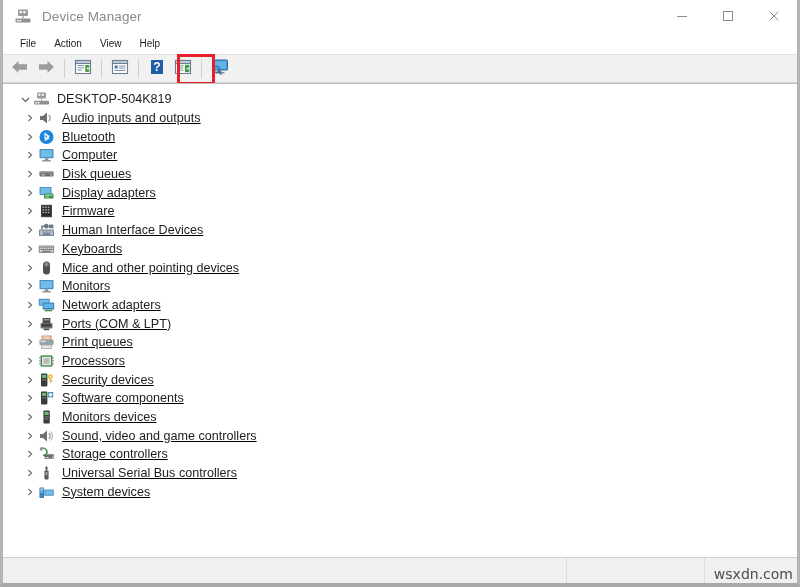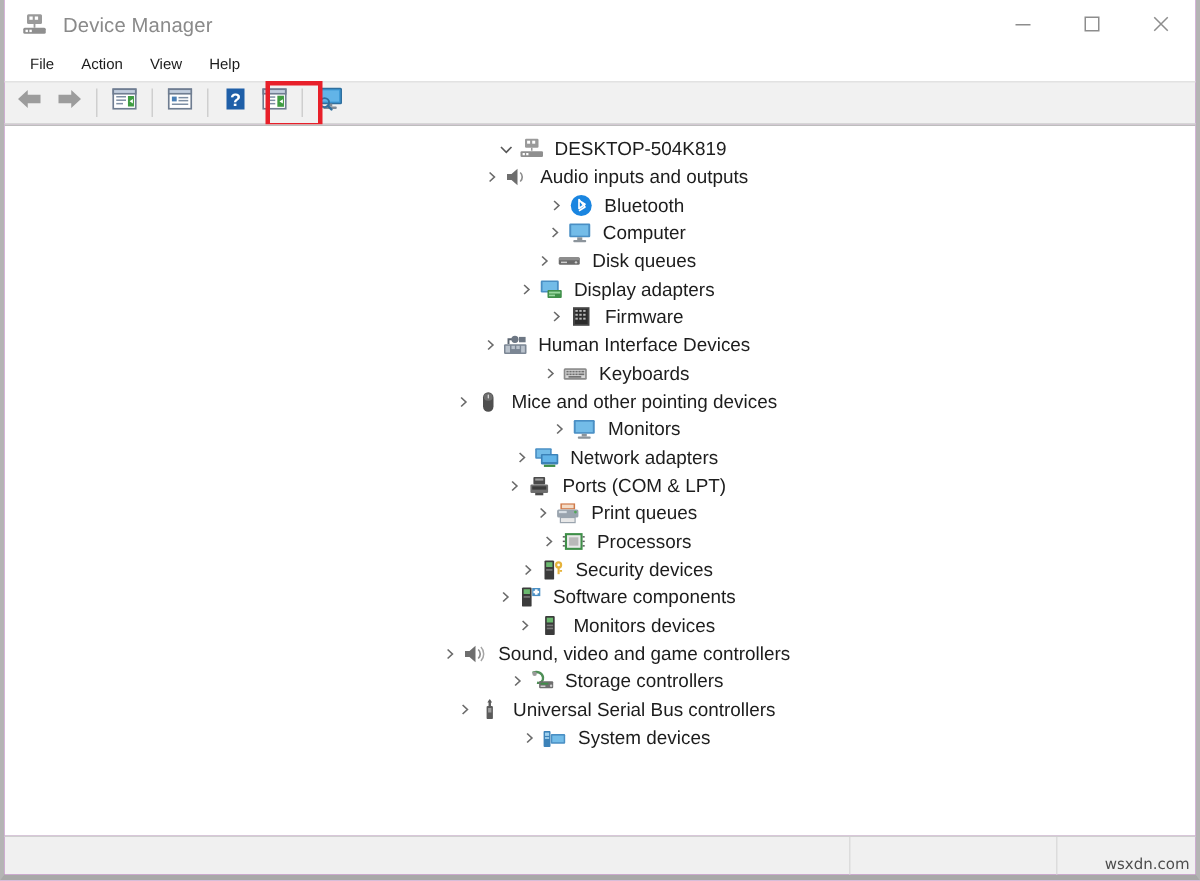--- a/index.html
+++ b/index.html
@@ -131,61 +131,60 @@
     position: relative;
     padding-top: 6px;
     box-sizing: border-box;
   }
 
   .treerow {
     height: 18.7px;
     display: flex;
     align-items: center;
     white-space: nowrap;
-    justify-content: center;
   }
   .chev {
     width: 16px;
     display: flex;
     align-items: center;
     justify-content: center;
     color: #6b6b6b;
   }
   .rowicon {
     width: 17px;
     height: 16px;
     margin-right: 7px;
     position: relative;
     flex: none;
   }
   .rowlabel {
     font-size: 12.6px;
     color: #1d1d1d;
   }
   .root .rowlabel { color:#1d1d1d; }
-  .child { padding-left: 19px; }
+  .child { padding-left: 19px; text-decoration: underline; }
 
   
   #statusbar {
     height: 25px;
     min-height: 25px;
     background: #f0f0f0;
     border-top: 1px solid #cfcfcf;
     display: flex;
     position: relative;
   }
   .statpanel { height: 100%; }
   #stat1 { flex: 1; border-right: 1px solid #dcdcdc; }
   #stat2 { width: 137px; border-right: 1px solid #dcdcdc; }
   #stat3 { width: 92px; position: relative; }
   #watermark {
     position: absolute;
     right: 4px;
     bottom: 1px;
-    font-size: 10px;
+    font-size: 14px;
     color: #4d4d4d;
     font-family: "DejaVu Sans", sans-serif;
   }
 </style>
 </head>
 <body>
 
 <div id="window">
 
   <div id="titlebar">

